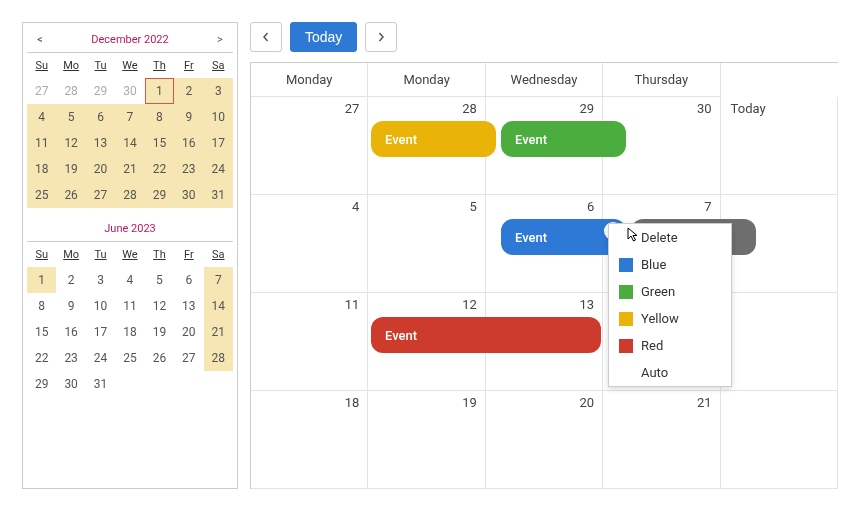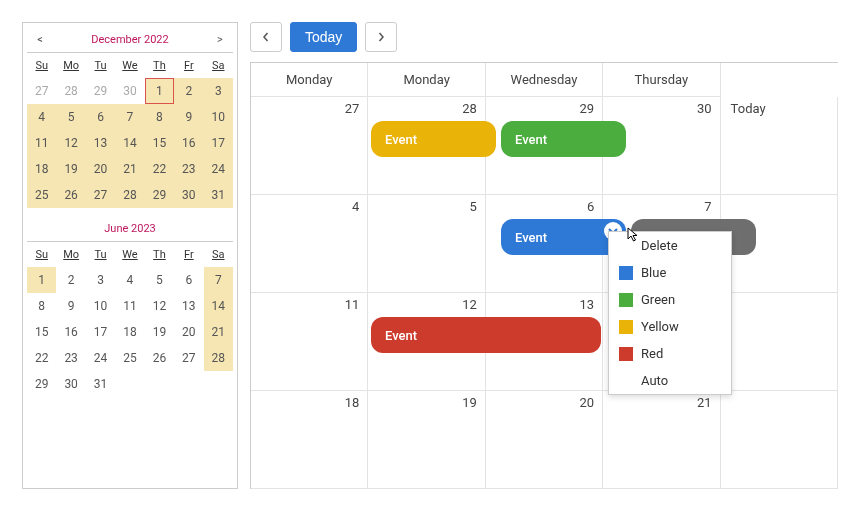--- a/index.html
+++ b/index.html
@@ -217,21 +217,21 @@
             </div>
             <div class="week-row" id="week-3">
               <div class="day-cell">18</div>
               <div class="day-cell">19</div>
               <div class="day-cell">20</div>
               <div class="day-cell">21</div>
               <div class="day-cell thurs"></div>
             </div>
           </div>
 
-        <div class="context-menu" id="ctx-menu" style="left:357px; top:168px;">
+        <div class="context-menu" id="ctx-menu" style="left:357px; top:160px;">
             <div class="context-item">
               <span style="width: 14px;"></span>
               <span>Delete</span>
             </div>
             <div class="context-item">
               <span class="swatch" style="background: rgb(46, 120, 214);"></span>
               <span>Blue</span>
             </div>
             <div class="context-item">
               <span class="swatch" style="background: rgb(74, 173, 62);"></span>

